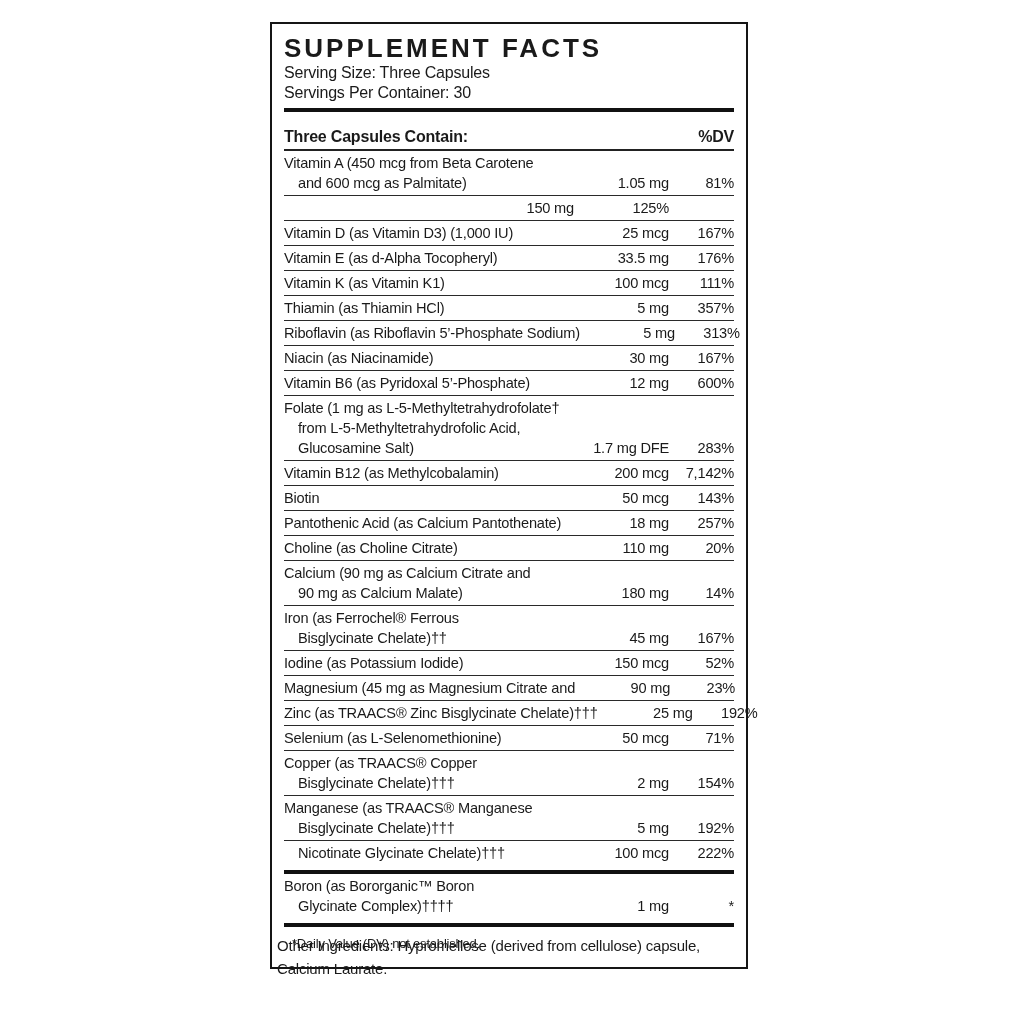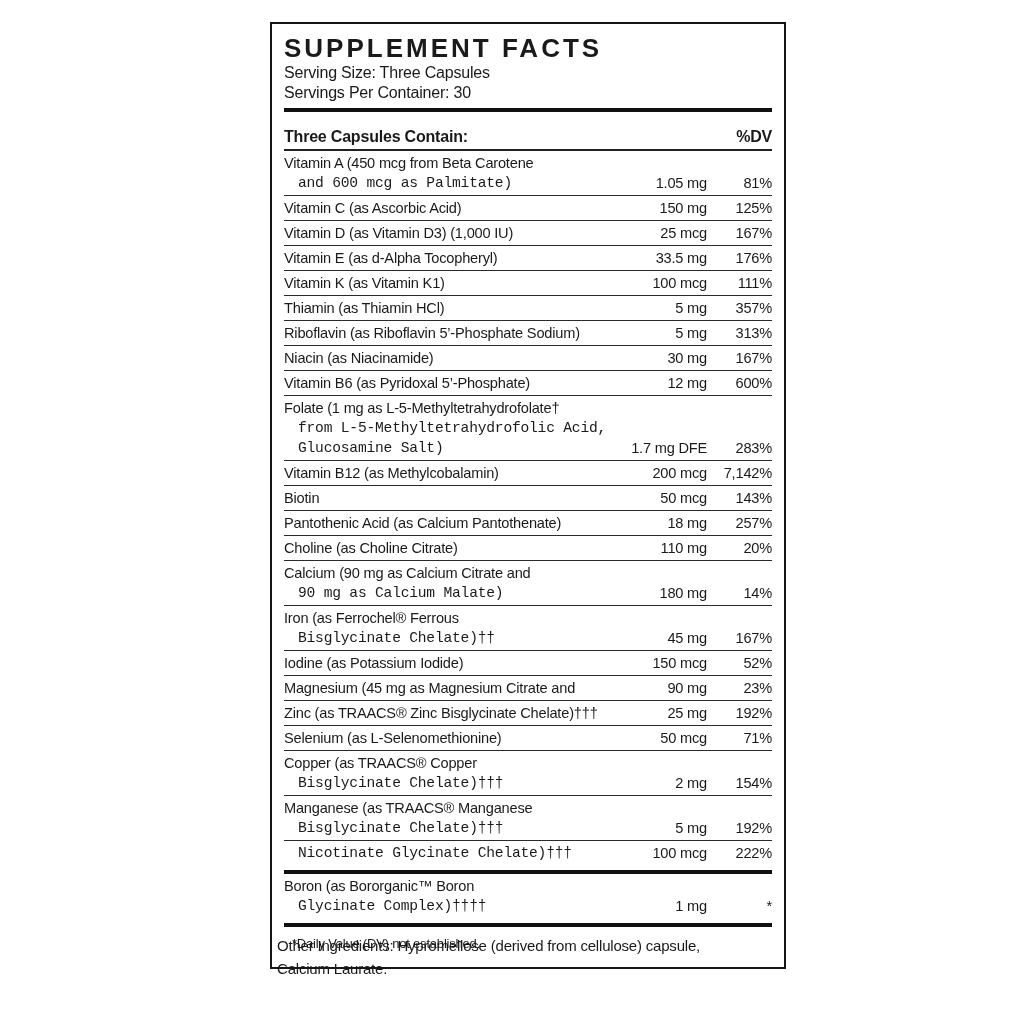--- a/index.html
+++ b/index.html
@@ -16,21 +16,21 @@
     position: relative;
     width: 1024px;
     height: 1024px;
     background: #ffffff;
     overflow: hidden;
   }
   .panel {
     position: absolute;
     left: 270px;
     top: 22px;
-    width: 516px;
+    width: 478px;
     box-sizing: border-box;
     border: 2px solid #151515;
     background: #ffffff;
     padding: 8px 12px 0 12px;
   }
   .title {
     font-size: 26px;
     font-weight: bold;
     letter-spacing: 3px;
     line-height: 30px;
@@ -63,21 +63,21 @@
     grid-template-columns: 1fr 95px 65px;
     align-items: end;
     padding: 2px 0 2px 0;
     font-size: 14.6px;
     line-height: 20px;
     letter-spacing: -0.2px;
   }
   .rows .nrow + .nrow { border-top: 1px solid #2a2a2a; }
   .rows-main { }
   .nline { white-space: nowrap; }
-  .nline.cont { padding-left: 14px; font-family: Liberation Mono, monospace; }
+  .nline.cont { padding-left: 14px; }
   .amount, .dv {
     text-align: right;
     white-space: nowrap;
   }
   .footnote-row {
     font-size: 13px;
     letter-spacing: -0.2px;
     padding: 9px 0 16px 8px;
   }
   .other {
@@ -106,23 +106,20 @@
     <div class="rows rows-main" id="rows-main">
         <div class="nrow">
     <div class="name">
             <div class="nline">Vitamin A (450 mcg from Beta Carotene</div>
             <div class="nline cont">and 600 mcg as Palmitate)</div>
           </div>
     <div class="amount">1.05 mg</div>
     <div class="dv">81%</div>
   </div>
         <div class="nrow">
-    <div class="name">
-            <div class="nline">Vitamin C (as Ascorbic Acid)</div>
-          </div>
     <div class="amount">150 mg</div>
     <div class="dv">125%</div>
   </div>
         <div class="nrow">
     <div class="name">
             <div class="nline">Vitamin D (as Vitamin D3) (1,000 IU)</div>
           </div>
     <div class="amount">25 mcg</div>
     <div class="dv">167%</div>
   </div>

